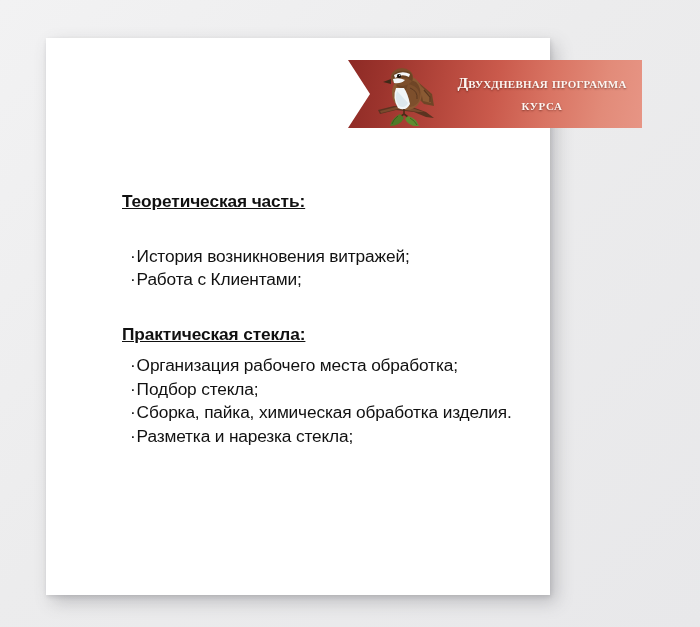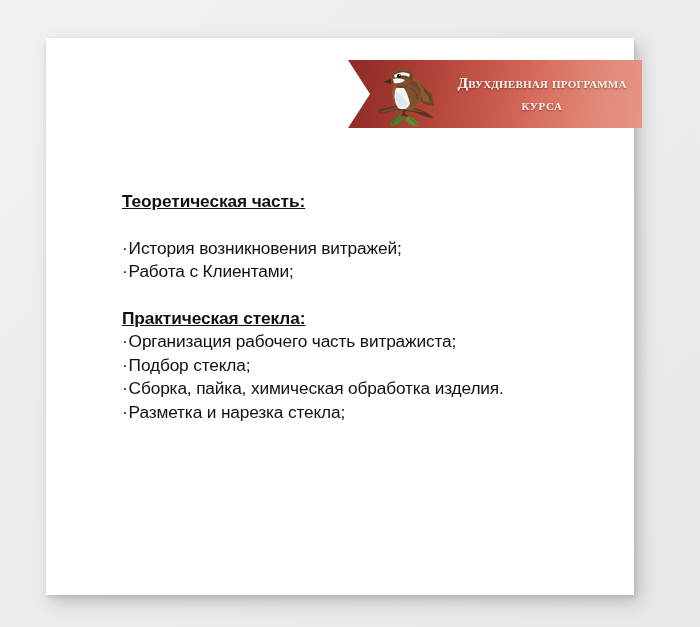--- a/index.html
+++ b/index.html
@@ -19,21 +19,21 @@
     width: 700px;
     height: 627px;
     background: linear-gradient(135deg, #f2f2f3 0%, #ececed 45%, #e8e8ea 100%);
   }
 
   
   #card {
     position: absolute;
     left: 46px;
     top: 38px;
-    width: 588px;
+    width: 504px;
     height: 557px;
     background: #ffffff;
     box-shadow: 6px 7px 16px rgba(90, 90, 95, 0.30),
                 1px 2px 4px rgba(90, 90, 95, 0.18);
   }
 
   
   #banner-wrap {
     position: absolute;
     left: 348px;
@@ -111,21 +111,21 @@
     font-size: 17.3px;
     line-height: 23.4px;
   }
   .section-heading {
     font-weight: bold;
     text-decoration: underline;
     font-size: 17.3px;
     letter-spacing: -0.1px;
   }
   .bullet-list {
-    margin: 0;
+    margin: 8px;
     padding: 0;
     list-style: none;
   }
   .bullet-list li {
     text-align: justify;
     text-justify: inter-word;
     letter-spacing: -0.15px;
   }
   .bullet-list li::before {
     content: "\00B7";
@@ -149,21 +149,21 @@
       <ul class="bullet-list">
         <li>История возникновения витражей;</li>
         <li>Работа с Клиентами;</li>
       </ul>
 
       <div class="gap-lg"></div>
 
       <div class="section-heading">Практическая стекла:</div>
 
       <ul class="bullet-list">
-        <li>Организация рабочего часть витражиста;</li>
+        <li>Организация рабочего места обработка;</li>
         <li>Подбор стекла;</li>
         <li>Сборка, пайка, химическая обработка изделия.</li>
         <li>Разметка и нарезка стекла;</li>
       </ul>
 
     </div>
   </div>
 
   <div id="banner-wrap">
 

